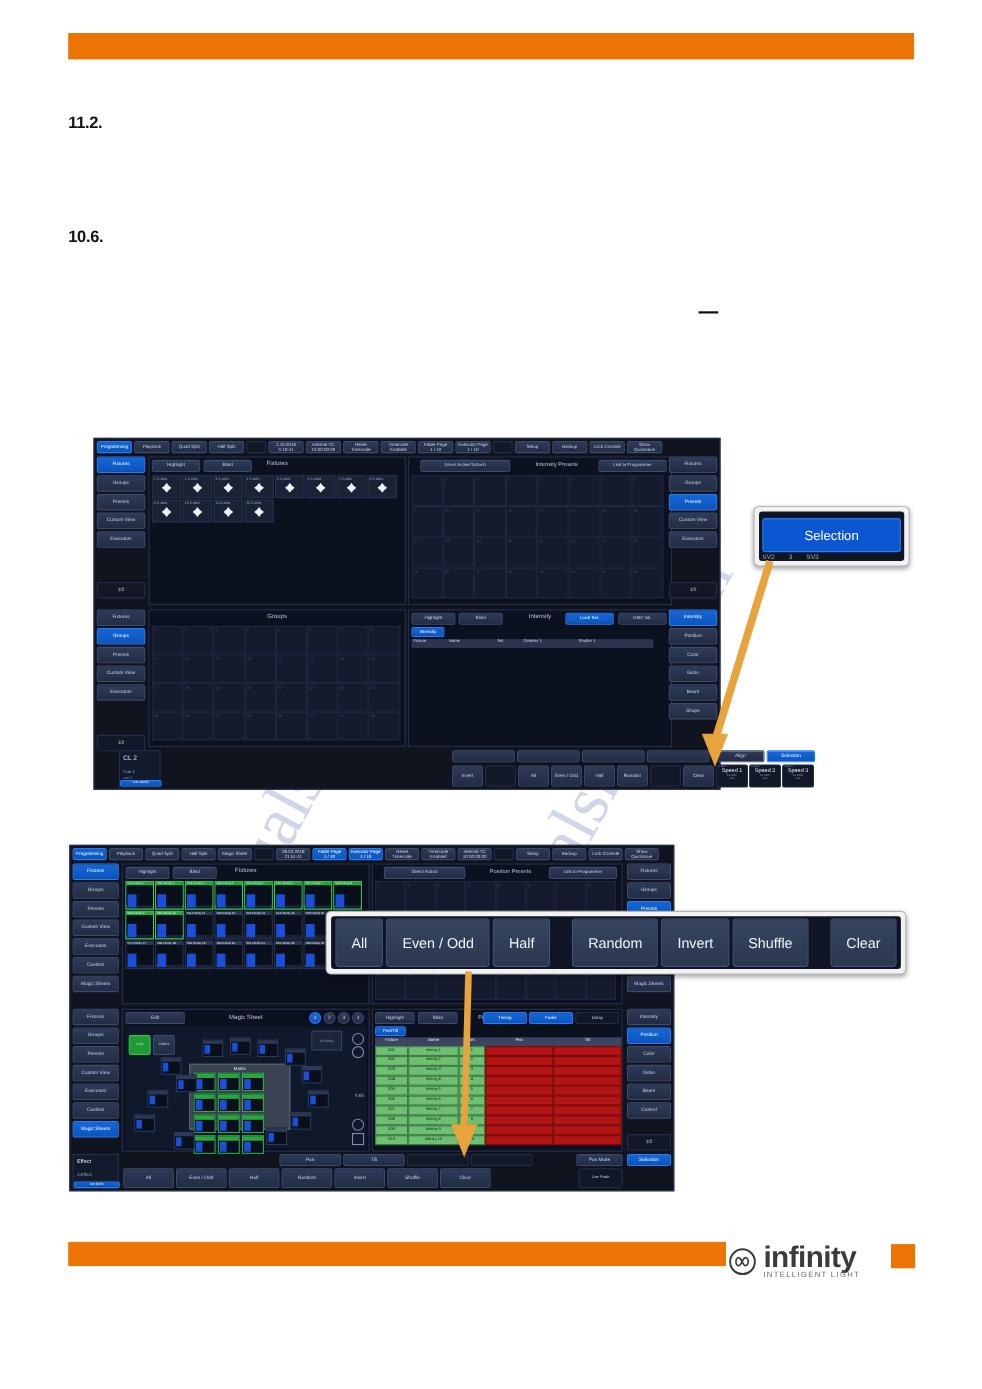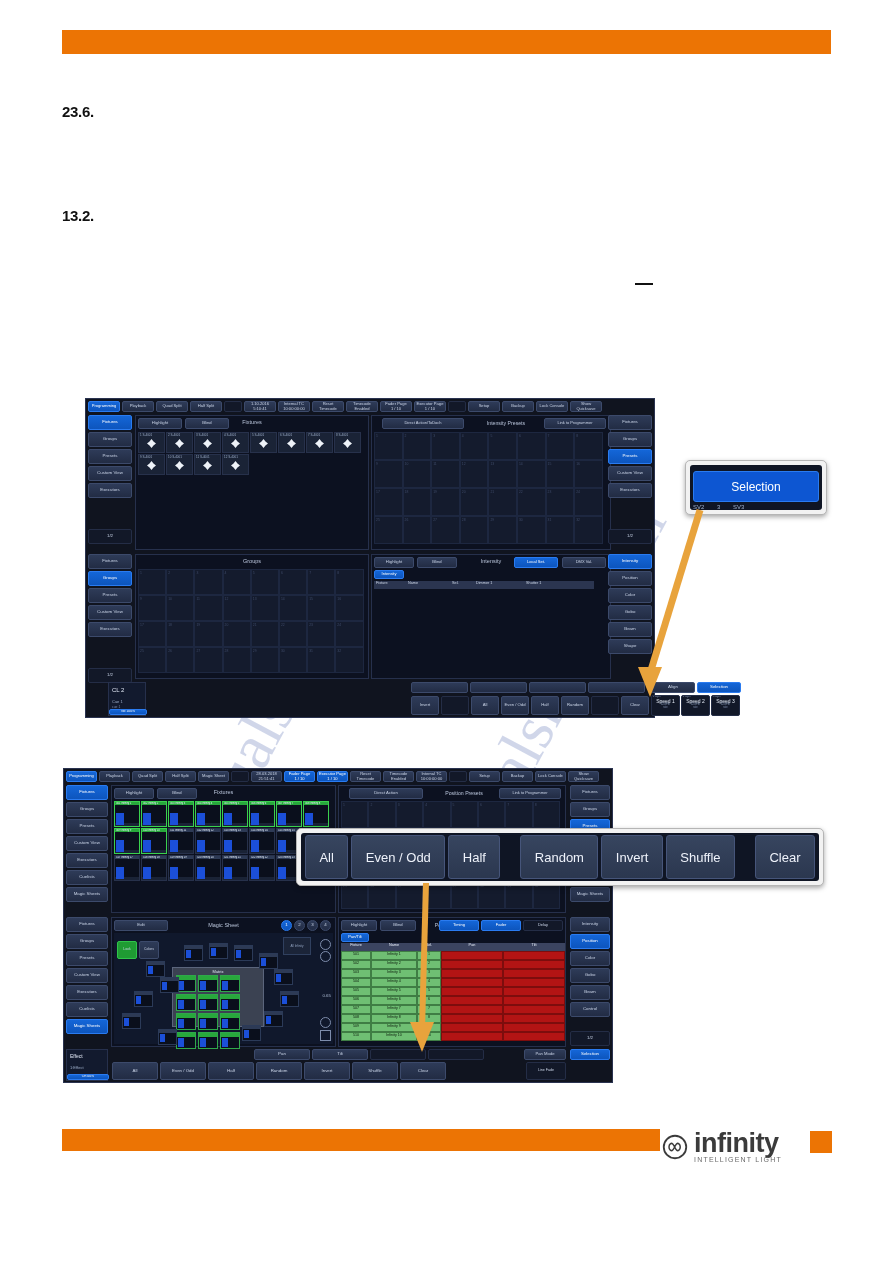--- a/index.html
+++ b/index.html
@@ -64,22 +64,22 @@
   .gapcell{flex:0 0 14px;}
 
   .arrow{position:absolute;pointer-events:none;}
 </style>
 </head>
 <body>
 
 <div class="top-bar"></div>
 <div class="bot-bar"></div>
 
-<div class="sec" id="sec152">23.6.</div>
-<div class="sec" id="sec153">13.2.</div>
+<div class="sec" id="sec152">11.2.</div>
+<div class="sec" id="sec153">10.6.</div>
 <div class="dash"></div>
 
 <div class="wm">
   <span style="left:40px;top:540px;">manualshive.com</span>
   <span style="left:300px;top:560px;">manualshive.com</span>
 </div>
 
 <div class="console" id="shot1">
 
   <div class="tb" id="s1-top" style="left:2px;top:2px;">

